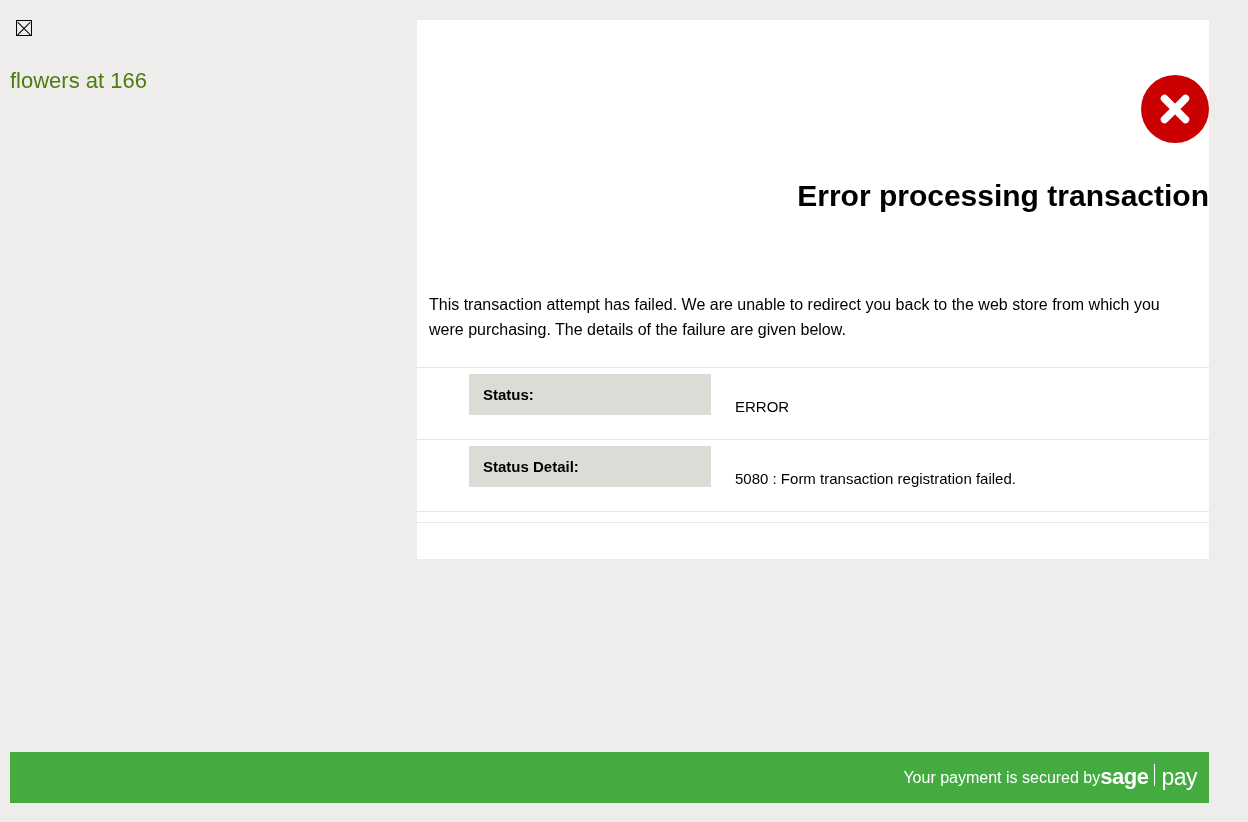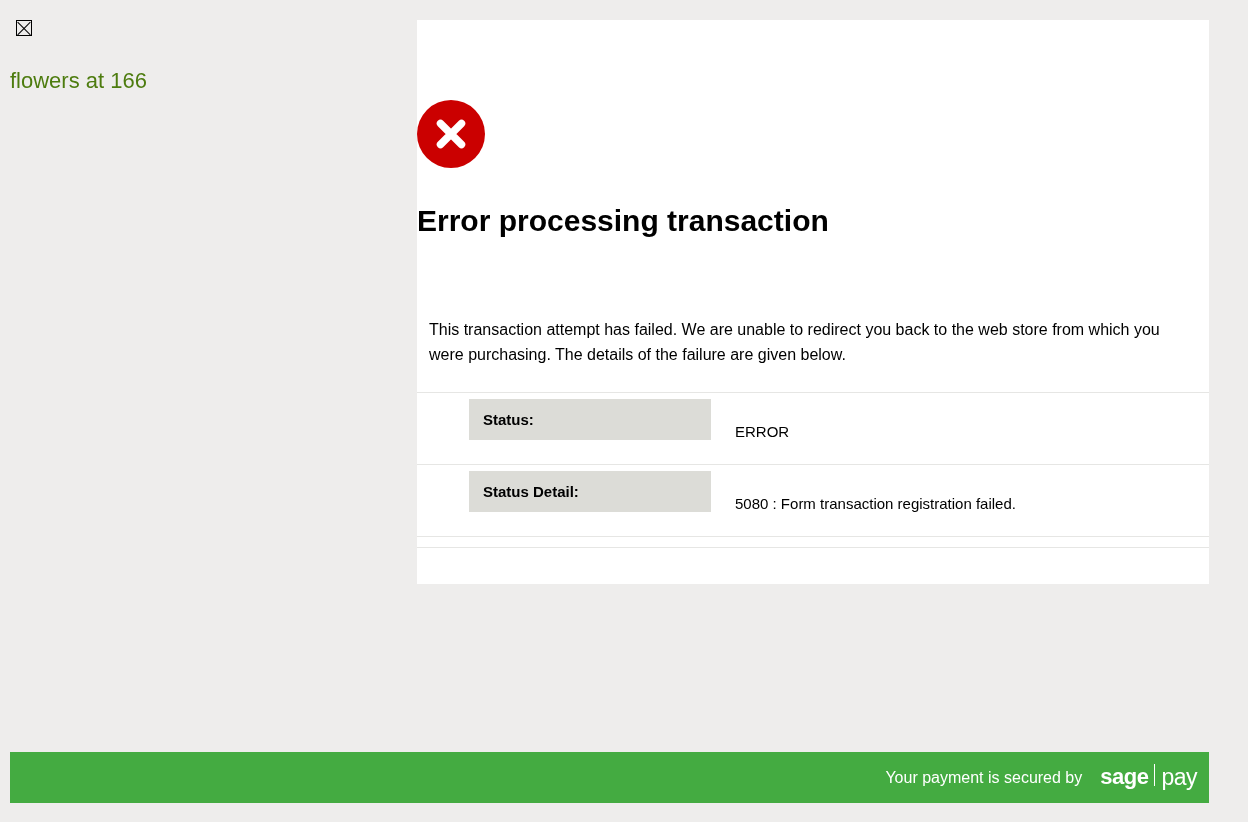--- a/index.html
+++ b/index.html
@@ -44,22 +44,22 @@
     }
     .main-panel {
       position: absolute;
       left: 417px;
       top: 20px;
       width: 792px;
       background: #fff;
       padding-bottom: 36px;
     }
     .error-header {
-      text-align: left;
-      padding-top: 80px;
+      text-align: right;
+      padding-top: 55px;
       padding-bottom: 80px;
     }
     .error-circle {
       width: 68px;
       height: 68px;
       border-radius: 50%;
       background: #cb0000;
       display: inline-flex;
       align-items: center;
       justify-content: center;
@@ -113,21 +113,20 @@
       height: 51px;
       background: #44ab41;
       display: flex;
       align-items: center;
       justify-content: flex-end;
       padding-right: 12px;
       color: #fff;
     }
     .footer-text {
       font-size: 16px;
-      margin-right: 18px;
     }
     .sage-logo {
       display: flex;
       align-items: flex-start;
       font-size: 22px;
       letter-spacing: -0.5px;
     }
     .sage-logo .sage {
       font-weight: 700;
       font-size: 22px;

